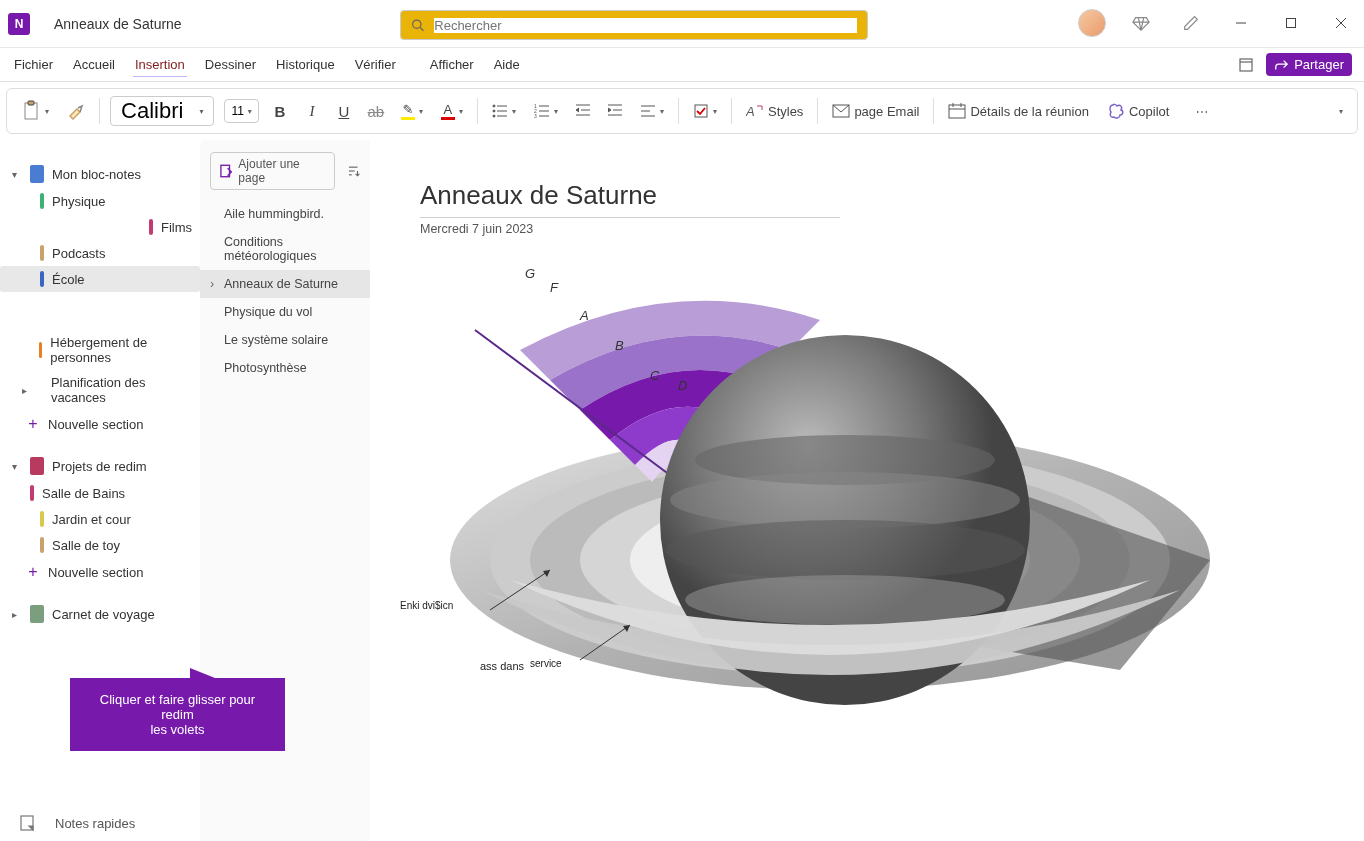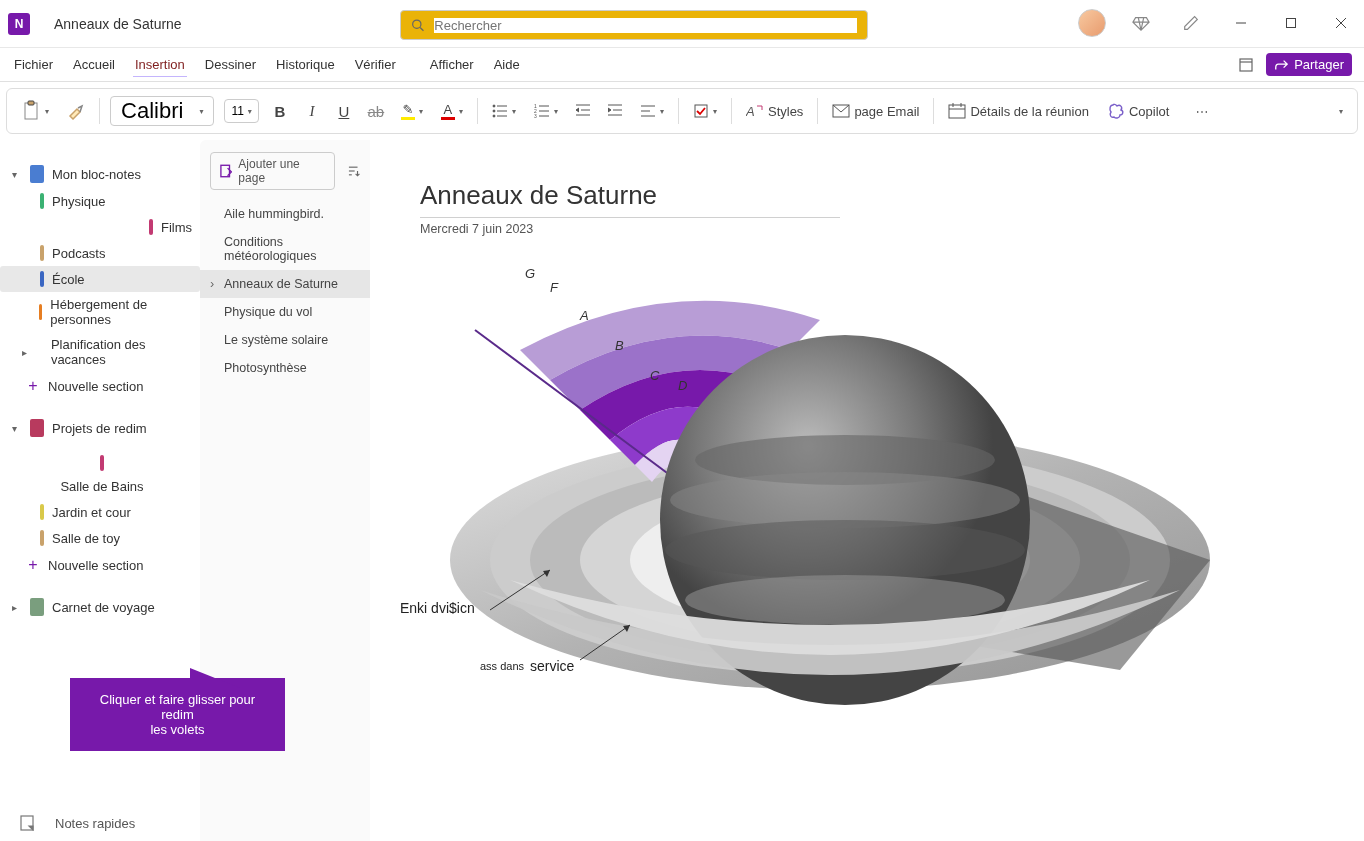--- a/index.html
+++ b/index.html
@@ -58,21 +58,21 @@
   .page-title { font-size: 26px; color: #333; font-weight: 400; margin-bottom: 6px; }
   .title-underline { width: 420px; border-bottom: 1px solid #d0d0d0; margin-bottom: 4px; }
   .page-date { font-size: 12.5px; color: #555; }
   
   .saturn-container { position: absolute; top: 120px; left: 50px; width: 800px; height: 500px; }
   .ring-label { position: absolute; font-size: 13px; font-style: italic; color: #333; }
   
   .find-notebooks { position: absolute; right: 12px; top: 140px; border: 1px solid #ccc; border-radius: 4px; padding: 3px 10px; display: flex; align-items: center; gap: 8px; font-size: 12.5px; background: #fff; }
   .expand-icon { position: absolute; right: 18px; top: 176px; color: #888; }
   
-  .annot { position: absolute; font-size: 14px; color: #222; }
+  .annot { position: absolute; font-size: 10px; color: #222; }
 </style>
 </head>
 <body>
 
 <div class="titlebar">
   <div class="app-icon"></div>
   <div class="title-text">Anneaux de Saturne</div>
   <div class="searchbar">
     <svg viewBox="0 0 16 16" fill="none" stroke="currentColor" stroke-width="1.5">
         <circle cx="7" cy="7" r="5"></circle>
@@ -299,40 +299,40 @@
       <div class="notebook-item" style="padding-left: 22px;">
         <span class="chev"></span>
         <span class="sec-bar" style="background:#c9a26b"></span>
         <span>Podcasts</span>
       </div>
       <div class="notebook-item selected" style="padding-left: 22px;">
         <span class="chev"></span>
         <span class="sec-bar" style="background:#3a66c2"></span>
         <span>École</span>
       </div>
-      <div class="notebook-item" style="padding-left: 22px;">
+      <div class="notebook-item" style="padding-left: 22px; margin-top: 38px;">
         <span class="chev"></span>
         <span class="sec-bar" style="background:#e67e22"></span>
         <span>Hébergement de personnes</span>
       </div>
       <div class="notebook-item" style="padding-left: 22px;">
         <span class="chev">▸</span>
         <span style="width:4px"></span>
         <span>Planification des vacances</span>
       </div>
       <div class="notebook-item" style="padding-left: 26px;">
         <span class="plus-sign">+</span>
         <span>Nouvelle section</span>
       </div>
       <div class="notebook-item" style="margin-top: 14px;">
         <span class="chev">▾</span>
         <span class="nb-icon" style="background:#b83a5e"></span>
         <span>Projets de redim</span>
       </div>
-      <div class="notebook-item" style=" flex-direction: column;">
+      <div class="notebook-item" style="">
         <span class="chev"></span>
         <span class="sec-bar" style="background:#c23a72"></span>
         <span>Salle de Bains</span>
       </div>
       <div class="notebook-item" style="padding-left: 22px;">
         <span class="chev"></span>
         <span class="sec-bar" style="background:#d9c94a"></span>
         <span>Jardin et cour</span>
       </div>
       <div class="notebook-item" style="padding-left: 22px;">

